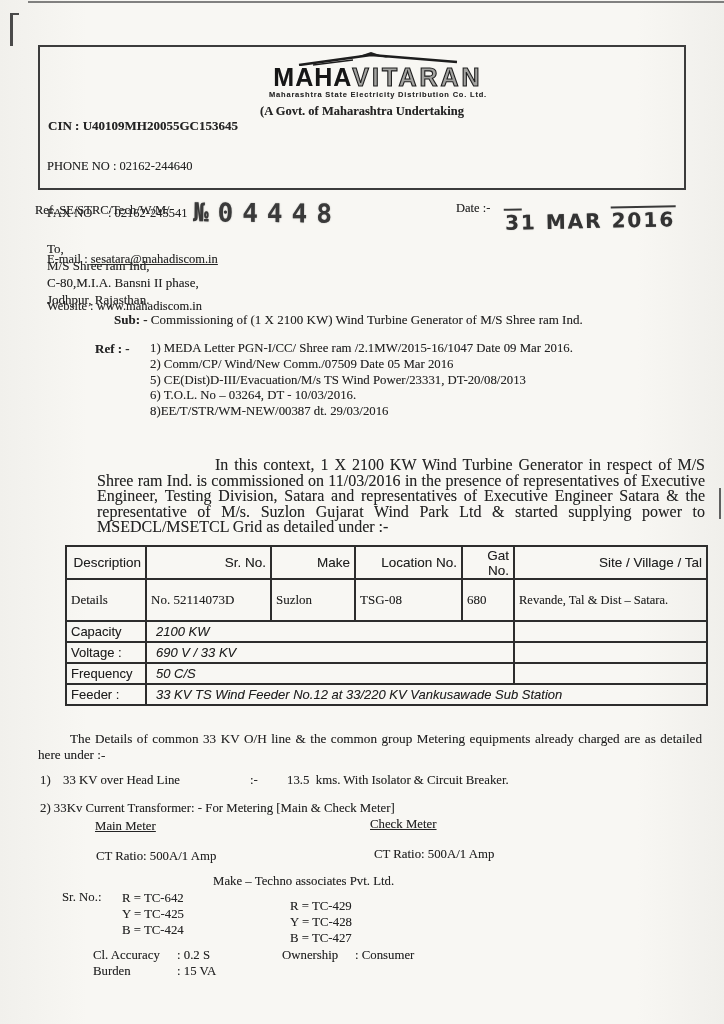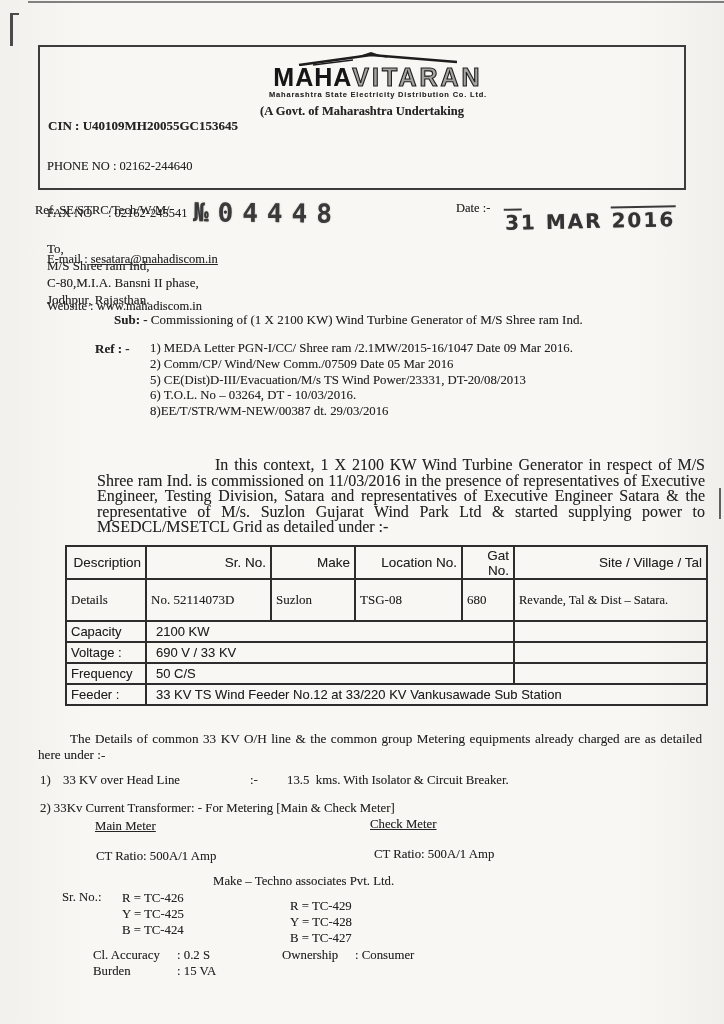--- a/index.html
+++ b/index.html
@@ -55,21 +55,21 @@
 
   
   table.comm{position:absolute;left:65px;top:545px;border-collapse:collapse;table-layout:fixed;
     font-family:"Liberation Sans",sans-serif;font-size:13px;color:#1f1f1f;}
   table.comm td,table.comm th{border:2px solid #2d2d2d;padding:0 4px;font-weight:normal;overflow:hidden;}
   tr.hdr th{height:31px;text-align:right;font-size:13.5px;}
   tr.det td{height:40px;text-align:left;font-family:"Liberation Serif",serif;font-size:13px;}
   tr.det td.site{text-align:left;font-size:12.5px;line-height:14px;}
   tr.spec td{height:19px;margin-left:21px;}
   tr.spec td.lbl{text-align:left;padding-left:4px;}
-  tr.spec td.val{text-align:left;padding-left:9px;}
+  tr.spec td.val{text-align:left;padding-left:9px;font-style:italic;}
 
   
   .m-intro{left:38px;top:731px;width:664px;font-size:13.2px;line-height:15.8px;
     text-align:justify;text-indent:32px;}
   .m-i1-num{left:40px;top:773px;font-size:12.8px;}
   .m-i1-lbl{left:63px;top:773px;font-size:12.8px;}
   .m-i1-sep{left:250px;top:773px;font-size:12.8px;}
   .m-i1-val{left:287px;top:773px;font-size:12.8px;}
   .m-i2{left:40px;top:801px;font-size:12.8px;}
   .m-main-h{left:95px;top:819px;font-size:12.8px;text-decoration:underline;}
@@ -203,21 +203,21 @@
   <div class="abs m-main-h">Main Meter</div>
   <div class="abs m-check-h">Check Meter</div>
 
   <div class="abs m-ct-main">CT Ratio: 500A/1 Amp</div>
   <div class="abs m-ct-check">CT Ratio: 500A/1 Amp</div>
 
   <div class="abs m-make">Make – Techno associates Pvt. Ltd.</div>
 
   <div class="abs m-srlbl">Sr. No.:</div>
   <div class="abs m-ser-main">
-    <div>R = TC-426</div>
+    <div>R = TC-642</div>
     <div>Y = TC-425</div>
     <div>B = TC-424</div>
   </div>
   <div class="abs m-ser-check">
     <div>R = TC-429</div>
     <div>Y = TC-428</div>
     <div>B = TC-427</div>
   </div>
 
   <div class="abs m-acc-l">Cl. Accuracy</div>

